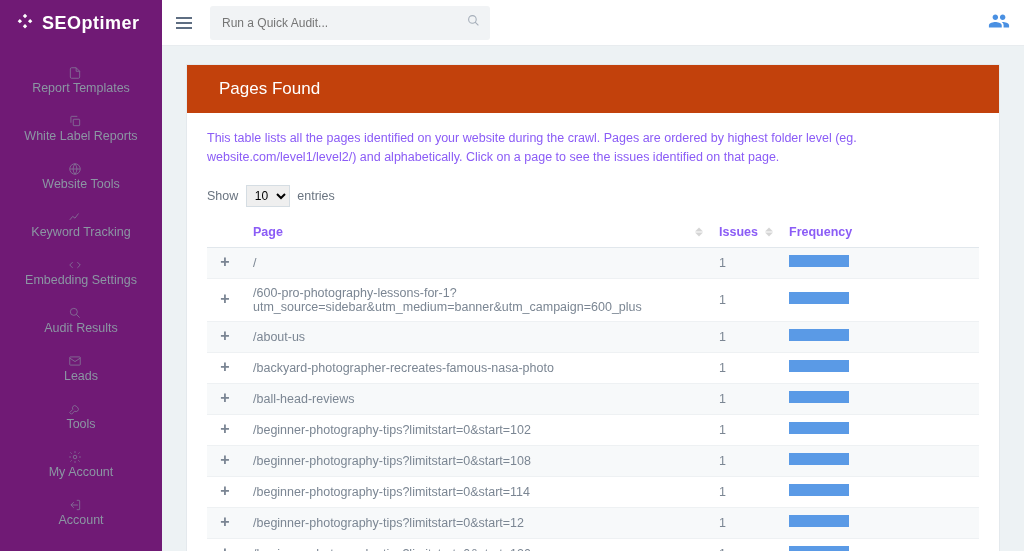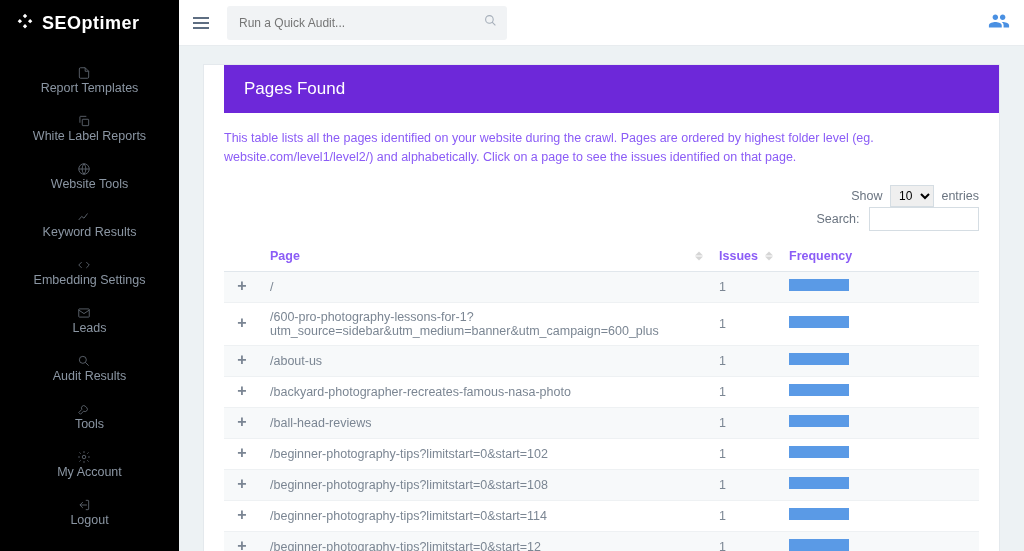--- a/index.html
+++ b/index.html
@@ -1,40 +1,40 @@
 <!DOCTYPE html>
 <html><head>
 <meta charset="utf-8">
 <style>
 * { margin: 0; padding: 0; box-sizing: border-box; }
 body { font-family: -apple-system, BlinkMacSystemFont, "Segoe UI", Arial, sans-serif; font-size: 13px; color: #5e6e82; background: #edf2f4; width: 1024px; height: 551px; overflow: hidden; }
 .layout { display: flex; height: 100%; }
-.sidebar { width: 179px; background: #000000; color: #9aa5b2; flex-shrink: 0; }
+.sidebar { width: 162px; background: #701a75; color: #9aa5b2; flex-shrink: 0; }
 .logo { display: flex; align-items: center; padding: 12px 14px; color: #fff; }
 .logo svg { flex-shrink: 0; }
 .logo-text { font-size: 18px; font-weight: 600; margin-left: 6px; letter-spacing: 0.5px; }
 .nav { list-style: none; padding-top: 10px; }
 .nav li { display: flex; align-items: center; padding: 9px 18px; font-size: 12.5px; cursor: pointer; color: #8b96a3; flex-direction: column; }
 .nav .nicon { width: 16px; height: 16px; margin-right: 12px; display: inline-flex; align-items: center; justify-content: center; opacity: 0.7; }
 .nav .nicon svg { width: 14px; height: 14px; stroke: #8b96a3; fill: none; stroke-width: 1.5; }
 .main { flex: 1; display: flex; flex-direction: column; overflow: hidden; }
 .topbar { background: #fff; height: 46px; display: flex; align-items: center; padding: 0 14px; border-bottom: 1px solid #e8ecef; }
 .hamburger { cursor: pointer; margin-right: 18px; }
 .hamburger div { width: 16px; height: 2px; background: #5e6e82; margin: 3px 0; }
 .quick-audit { position: relative; width: 280px; }
 .quick-audit input { width: 100%; height: 34px; border: none; background: #f1f3f5; border-radius: 3px; padding: 0 30px 0 12px; font-size: 12px; color: #6c757d; }
 .quick-audit .sicon { position: absolute; right: 10px; top: 8px; }
 .topbar-right { margin-left: auto; }
 .users-icon svg { width: 22px; height: 22px; fill: #4a90e2; }
 .content { flex: 1; overflow-y: auto; padding: 18px 24px; }
 .panel { background: #fff; border: 1px solid #e4e9ed; }
-.panel-head { background: #6d28d9; color: #fff; padding: 14px 20px; font-size: 17px; font-weight: 400; margin-left: 20px; }
+.panel-head { background: #c2410c; color: #fff; padding: 14px 32px; font-size: 17px; font-weight: 400; }
 .panel-body { padding: 16px 20px 8px; }
 .desc { font-size: 12.5px; color: #8b5cf6; line-height: 1.5; margin-bottom: 18px; }
-.table-ctrl { display: flex; justify-content: space-between; align-items: flex-end; margin-bottom: 10px; font-size: 12.5px; color: #6a7480; flex-direction: column; }
+.table-ctrl { display: flex; justify-content: space-between; align-items: flex-start; margin-bottom: 10px; font-size: 12.5px; color: #6a7480; }
 .table-ctrl select { border: 1px solid #d5dde3; height: 22px; font-size: 12px; margin: 0 4px; padding: 0 4px; }
 .table-ctrl input[type=text] { border: 1px solid #d5dde3; height: 24px; width: 110px; margin-left: 6px; padding: 0 6px; font-size: 12px; }
 table { width: 100%; border-collapse: collapse; }
 thead th { text-align: left; font-size: 12.5px; font-weight: 600; color: #8b5cf6; padding: 8px 10px; border-bottom: 1px solid #e1e7ec; position: relative; }
 .sort-arrows { position: absolute; right: 6px; top: 50%; transform: translateY(-50%); display: flex; flex-direction: column; gap: 1px; opacity: 0.35; }
 .sort-arrows span { display: block; width: 0; height: 0; border-left: 4px solid transparent; border-right: 4px solid transparent; }
 .sort-arrows .up { border-bottom: 4px solid #888; }
 .sort-arrows .dn { border-top: 4px solid #888; }
 tbody tr:nth-child(odd) { background: #f7f9fa; }
 tbody td { padding: 7px 10px; font-size: 12.5px; color: #7b8693; vertical-align: middle; border-bottom: 1px solid #eef1f3; }
@@ -83,72 +83,72 @@
             </svg>
           </span>
           <span>Website Tools</span>
         </li>
         <li>
           <span class="nicon">
             <svg viewBox="0 0 24 24">
               <path d="M3 17l5-6 4 3 6-8"></path>
             </svg>
           </span>
-          <span>Keyword Results</span>
+          <span>Keyword Tracking</span>
         </li>
         <li>
           <span class="nicon">
             <svg viewBox="0 0 24 24">
               <path d="M8 7l-5 5 5 5M16 7l5 5-5 5"></path>
             </svg>
           </span>
           <span>Embedding Settings</span>
+        </li>
+        <li>
+          <span class="nicon">
+            <svg viewBox="0 0 24 24">
+              <circle cx="10" cy="10" r="6"></circle>
+              <line x1="20" y1="20" x2="14.5" y2="14.5"></line>
+            </svg>
+          </span>
+          <span>Audit Results</span>
         </li>
         <li>
           <span class="nicon">
             <svg viewBox="0 0 24 24">
               <rect x="3" y="5" width="18" height="14" rx="1"></rect>
               <path d="M3 7l9 6 9-6"></path>
             </svg>
           </span>
           <span>Leads</span>
         </li>
         <li>
           <span class="nicon">
             <svg viewBox="0 0 24 24">
-              <circle cx="10" cy="10" r="6"></circle>
-              <line x1="20" y1="20" x2="14.5" y2="14.5"></line>
-            </svg>
-          </span>
-          <span>Audit Results</span>
-        </li>
-        <li>
-          <span class="nicon">
-            <svg viewBox="0 0 24 24">
               <path d="M14 7a4 4 0 00-5.6 5.6L3 18l3 3 5.4-5.4A4 4 0 0017 10l-3-3z"></path>
             </svg>
           </span>
           <span>Tools</span>
         </li>
         <li>
           <span class="nicon">
             <svg viewBox="0 0 24 24">
               <circle cx="12" cy="12" r="3"></circle>
               <path d="M12 2v3M12 19v3M4.2 4.2l2.1 2.1M17.7 17.7l2.1 2.1M2 12h3M19 12h3M4.2 19.8l2.1-2.1M17.7 6.3l2.1-2.1"></path>
             </svg>
           </span>
           <span>My Account</span>
         </li>
         <li>
           <span class="nicon">
             <svg viewBox="0 0 24 24">
               <path d="M10 17l-5-5 5-5M5 12h12M15 4h4a1 1 0 011 1v14a1 1 0 01-1 1h-4"></path>
             </svg>
           </span>
-          <span>Logout</span>
+          <span>Account</span>
         </li>
       </ul>
   </aside>
 
   <div class="main">
     <div class="topbar">
       <div class="hamburger">
           <div></div>
           <div></div>
           <div></div>
@@ -174,24 +174,20 @@
     <div class="content">
       <div class="panel">
         <div class="panel-head">Pages Found</div>
         <div class="panel-body">
           <p class="desc">This table lists all the pages identified on your website during the crawl. Pages are ordered by highest folder level (eg. website.com/level1/level2/) and alphabetically. Click on a page to see the issues identified on that page.</p>
           <div class="table-ctrl">
             <div>
               <span>Show</span>
               <select><option>10</option></select>
               <span>entries</span>
-            </div>
-            <div>
-              <span>Search:</span>
-              <input type="text" style="">
             </div>
           </div>
           <table>
             <thead>
               <tr>
                 <th class="col-expand"></th>
                 <th><span>Page</span><span class="sort-arrows">
                       <span class="up"></span>
                       <span class="dn"></span>
                     </span></th>

